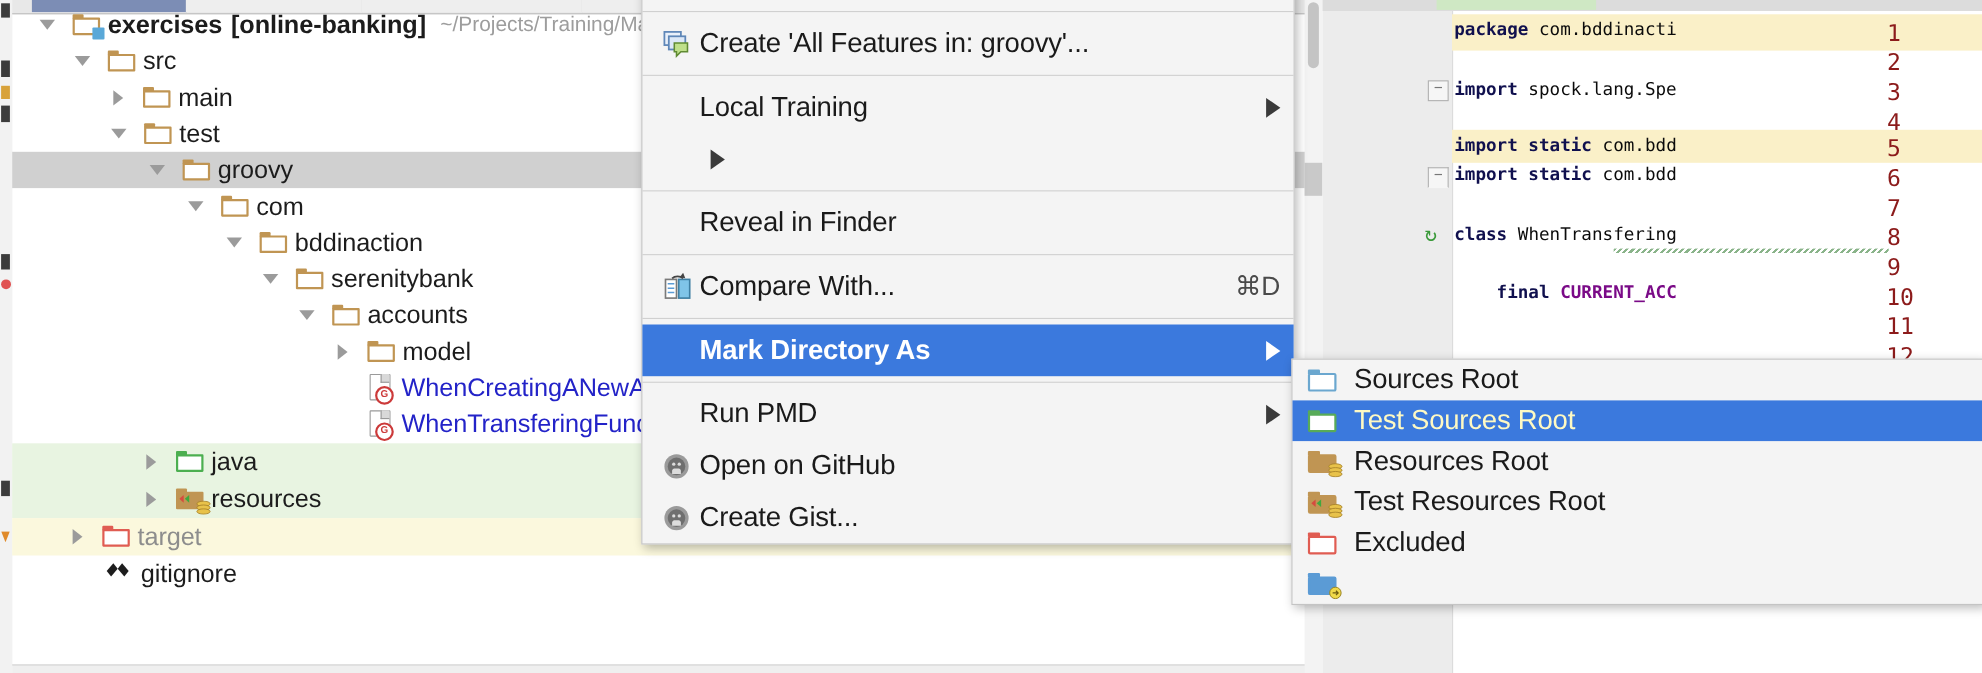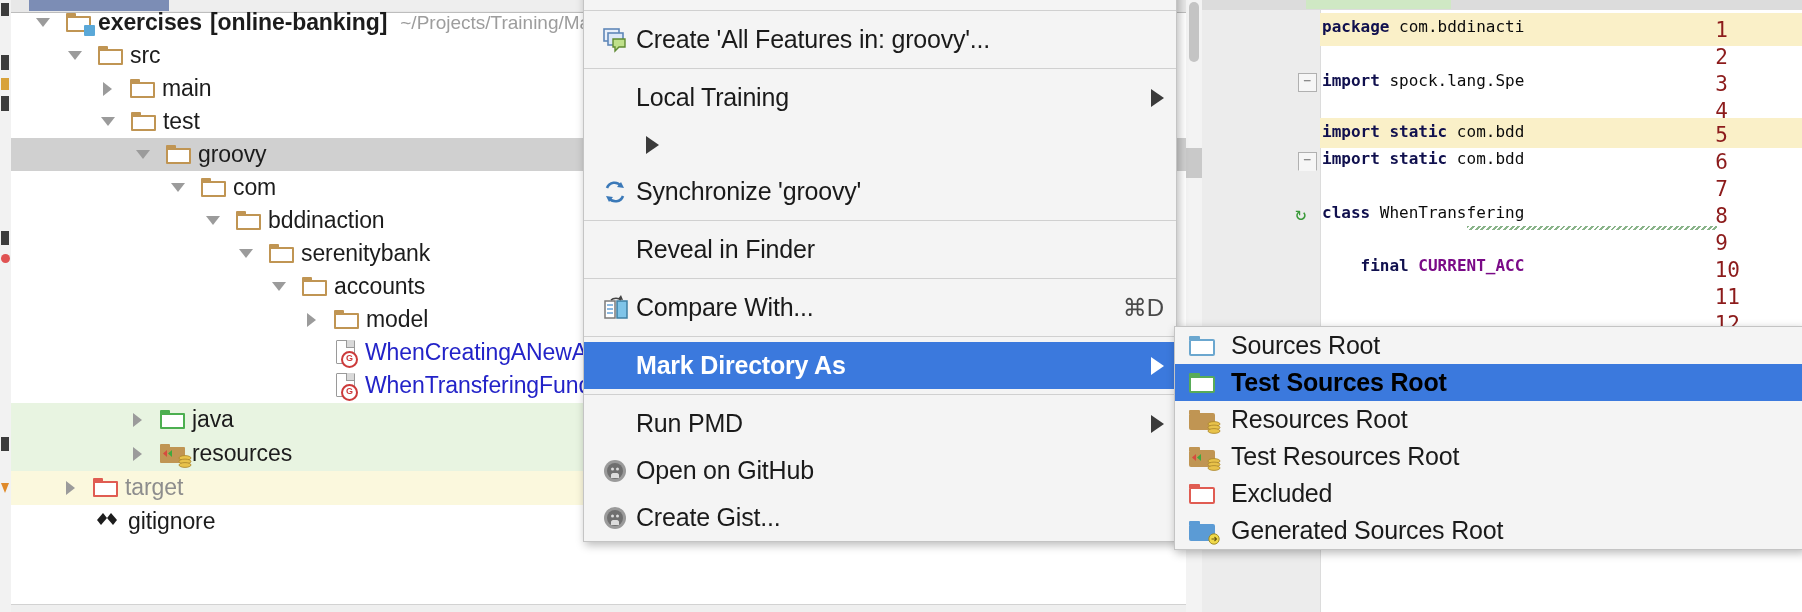--- a/index.html
+++ b/index.html
@@ -82,21 +82,21 @@
   .mi.sel .marrow{border-left-color:#ffffff;}
   .msep{height:1px;background:#d0d0d0;margin:5px 0;}
 
   
   #sub-menu{position:absolute;left:1174px;top:326px;width:628px;background:#f4f4f4;
     border:1px solid #c4c4c4;box-shadow:2px 3px 9px rgba(0,0,0,.28);}
   .si{height:37px;display:flex;align-items:center;padding-left:14px;box-sizing:border-box;}
   .si .sicon{width:42px;flex:0 0 42px;display:flex;align-items:center;}
   .si .stext{font-size:25px;color:#1a1a1a;white-space:nowrap;letter-spacing:-0.2px;}
   .si.sel{background:#3b79dd;}
-  .si.sel .stext{color:#000000;font-weight:bold;}
+  .si.sel .stext{color:#fef9c3;font-weight:normal;}
   .folder-sm{width:26px;height:20px;position:relative;}
   .folder-sm .tab{position:absolute;left:0;top:0;width:11px;height:4px;border-radius:1px 1px 0 0;}
   .folder-sm .body{position:absolute;left:0;top:3px;width:26px;height:17px;border-radius:2px;box-sizing:border-box;background:#fff;border:2.6px solid #888;}
   .folder-sm.blue .tab{background:#6ba7cf;} .folder-sm.blue .body{border-color:#6ba7cf;}
   .folder-sm.green .tab{background:#58ab58;} .folder-sm.green .body{border-color:#58ab58;}
   .folder-sm.tan .tab{background:#c09553;} .folder-sm.tan .body{border-color:#c09553;}
   .folder-sm.red .tab{background:#e05c52;} .folder-sm.red .body{border-color:#e05c52;}
   .folder-sm.blue2 .tab{background:#5b9bd5;} .folder-sm.blue2 .body{border-color:#5b9bd5;}
 </style>
 </head>
@@ -397,31 +397,20 @@
     <div class="micon"></div>
     <span class="mtext">Local Training</span>
     <div class="marrow"></div>
   </div>
 
   <div class="mi">
     <div class="micon"></div>
     <div class="marrow"></div>
   </div>
 
-  <div class="mi">
-    <div class="micon">
-      <svg width="26" height="26" viewBox="0 0 26 26">
-        <path d="M5 9 a8 8 0 0 1 14 -2" fill="none" stroke="#3b79b8" stroke-width="2.6"></path>
-        <path d="M21 17 a8 8 0 0 1 -14 2" fill="none" stroke="#3b79b8" stroke-width="2.6"></path>
-        <polygon points="19,3 22,9 15,8" fill="#3b79b8"></polygon>
-        <polygon points="7,23 4,17 11,18" fill="#3b79b8"></polygon>
-      </svg>
-    </div>
-    <span class="mtext">Synchronize 'groovy'</span>
-  </div>
   <div class="msep"></div>
 
   <div class="mi">
     <div class="micon"></div>
     <span class="mtext">Reveal in Finder</span>
   </div>
   <div class="msep"></div>
 
   <div class="mi">
     <div class="micon">
@@ -550,15 +539,14 @@
     <div class="sicon">
       <div class="folder-sm blue2" style="position:relative;">
           <div class="tab"></div>
           <div class="body" style="background:#5b9bd5;"></div>
         <svg style="position:absolute;right:-5px;bottom:-4px;width:12px;height:12px;" viewBox="0 0 12 12">
           <circle cx="6" cy="6" r="5.2" fill="#f0d94a" stroke="#9a8420" stroke-width="0.9"></circle>
           <path d="M3.5 6 h5 M6.5 4 l2 2 l-2 2" stroke="#6b5a10" stroke-width="1.1" fill="none"></path>
         </svg>
       </div>
     </div>
-    <span class="stext">Generated Sources Root</span>
   </div>
 </div>
 
 </body></html>

